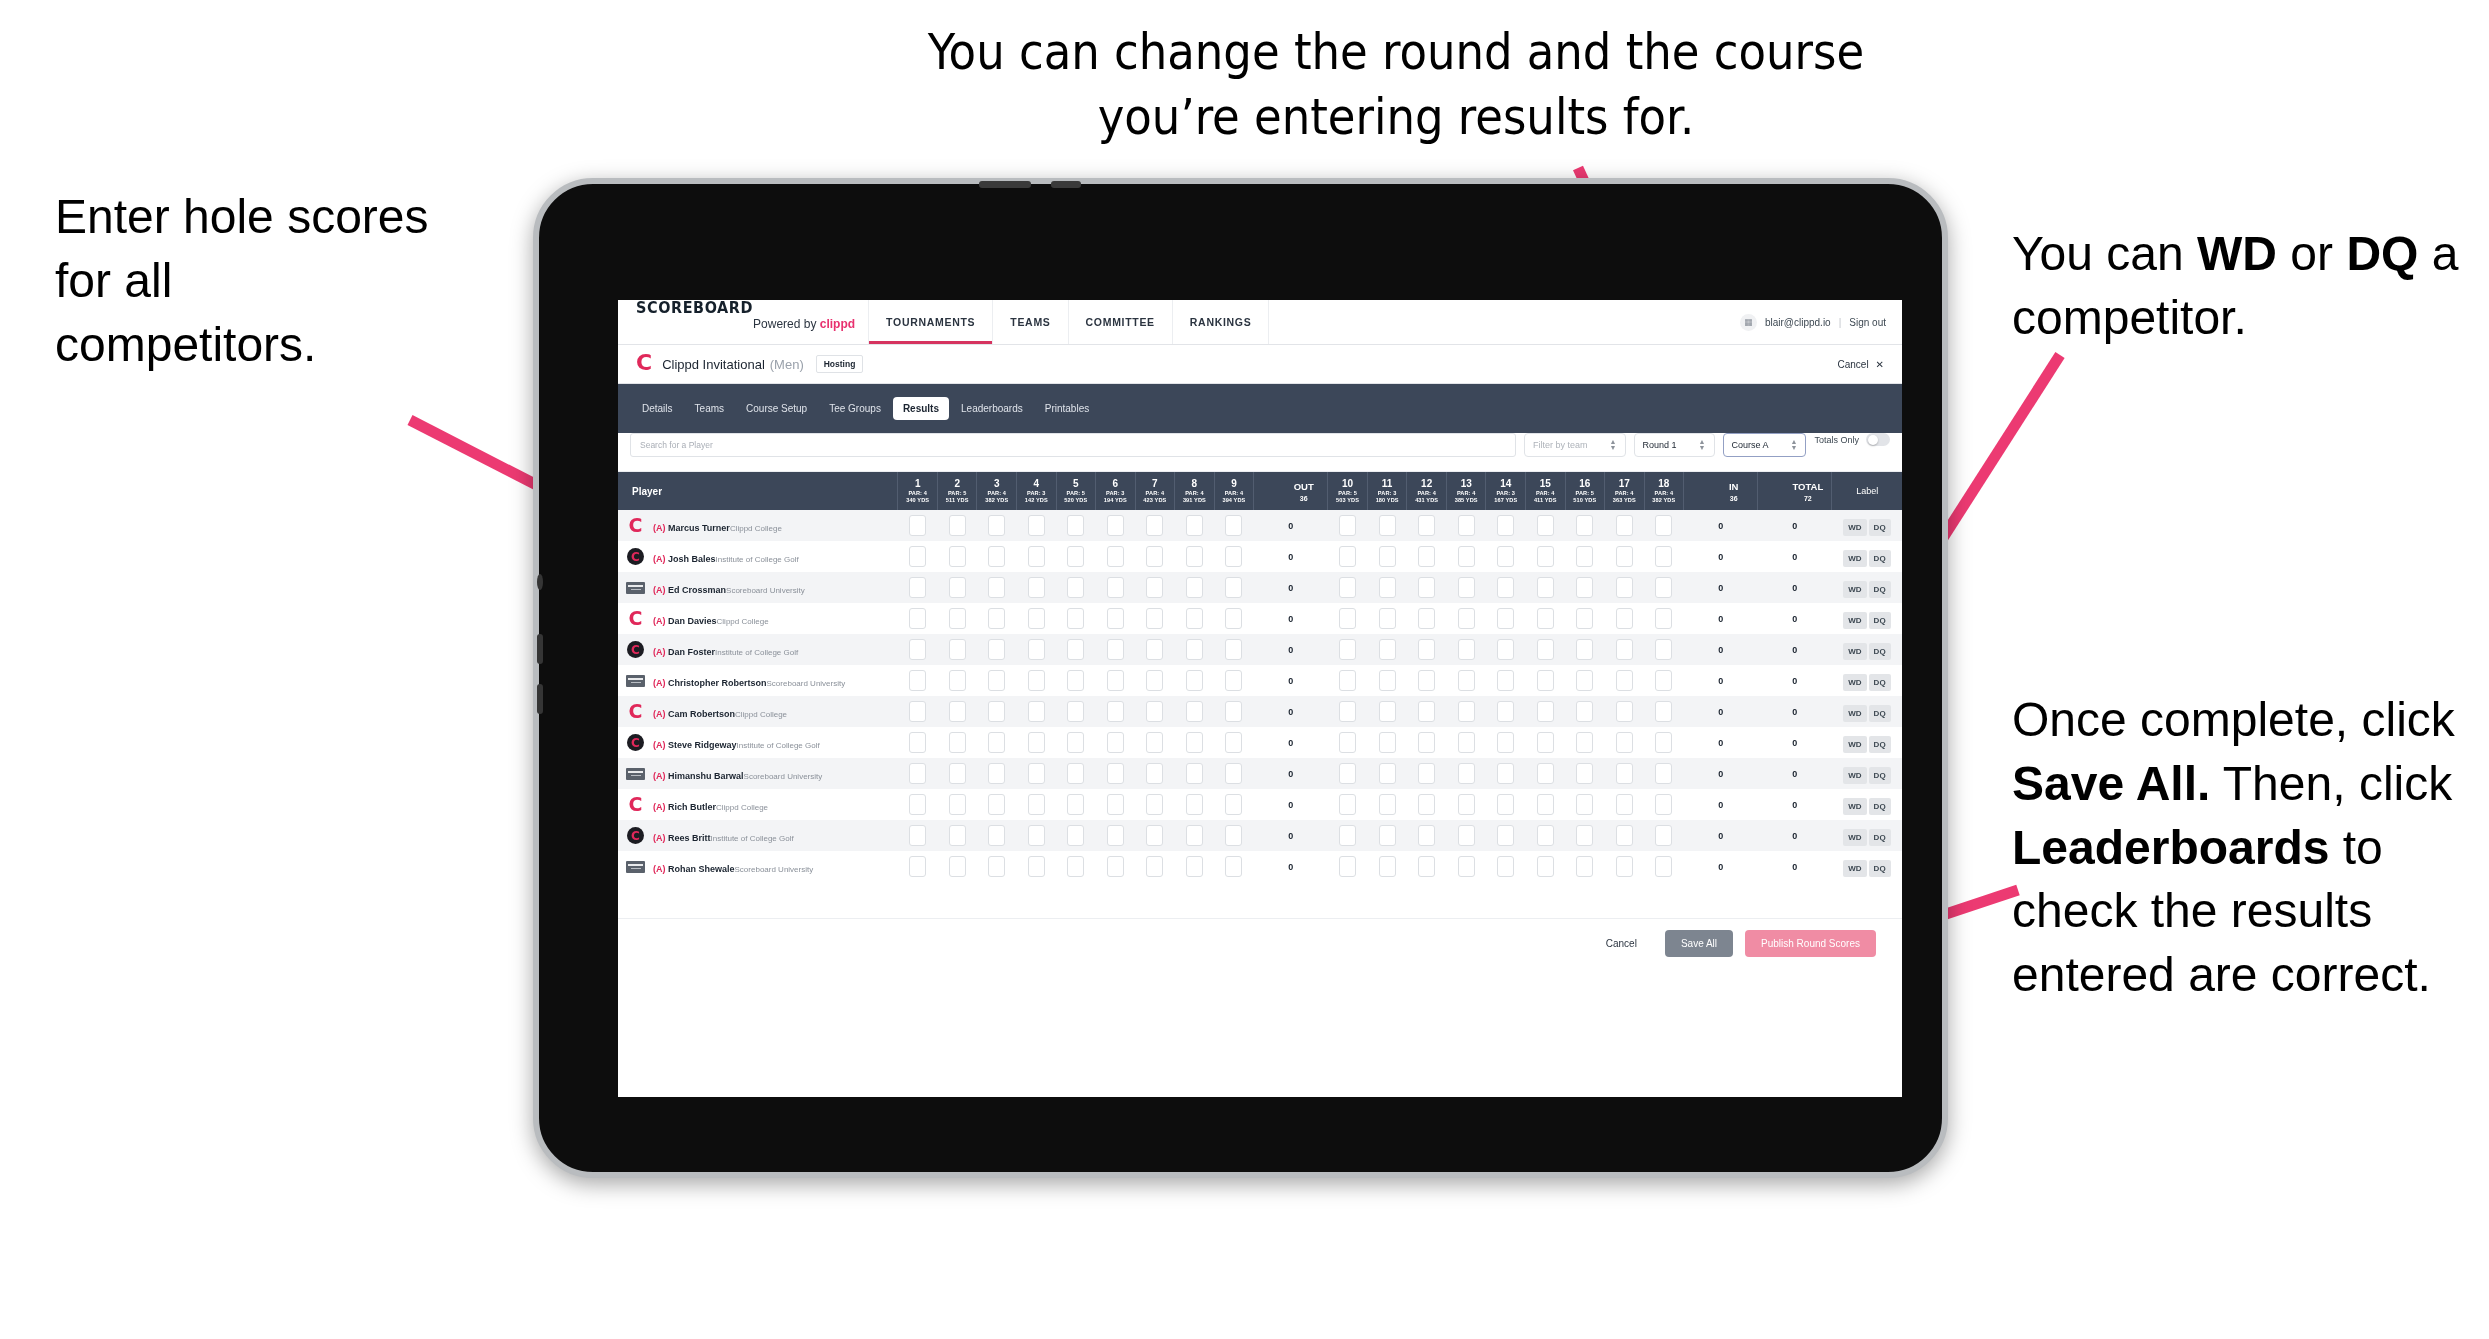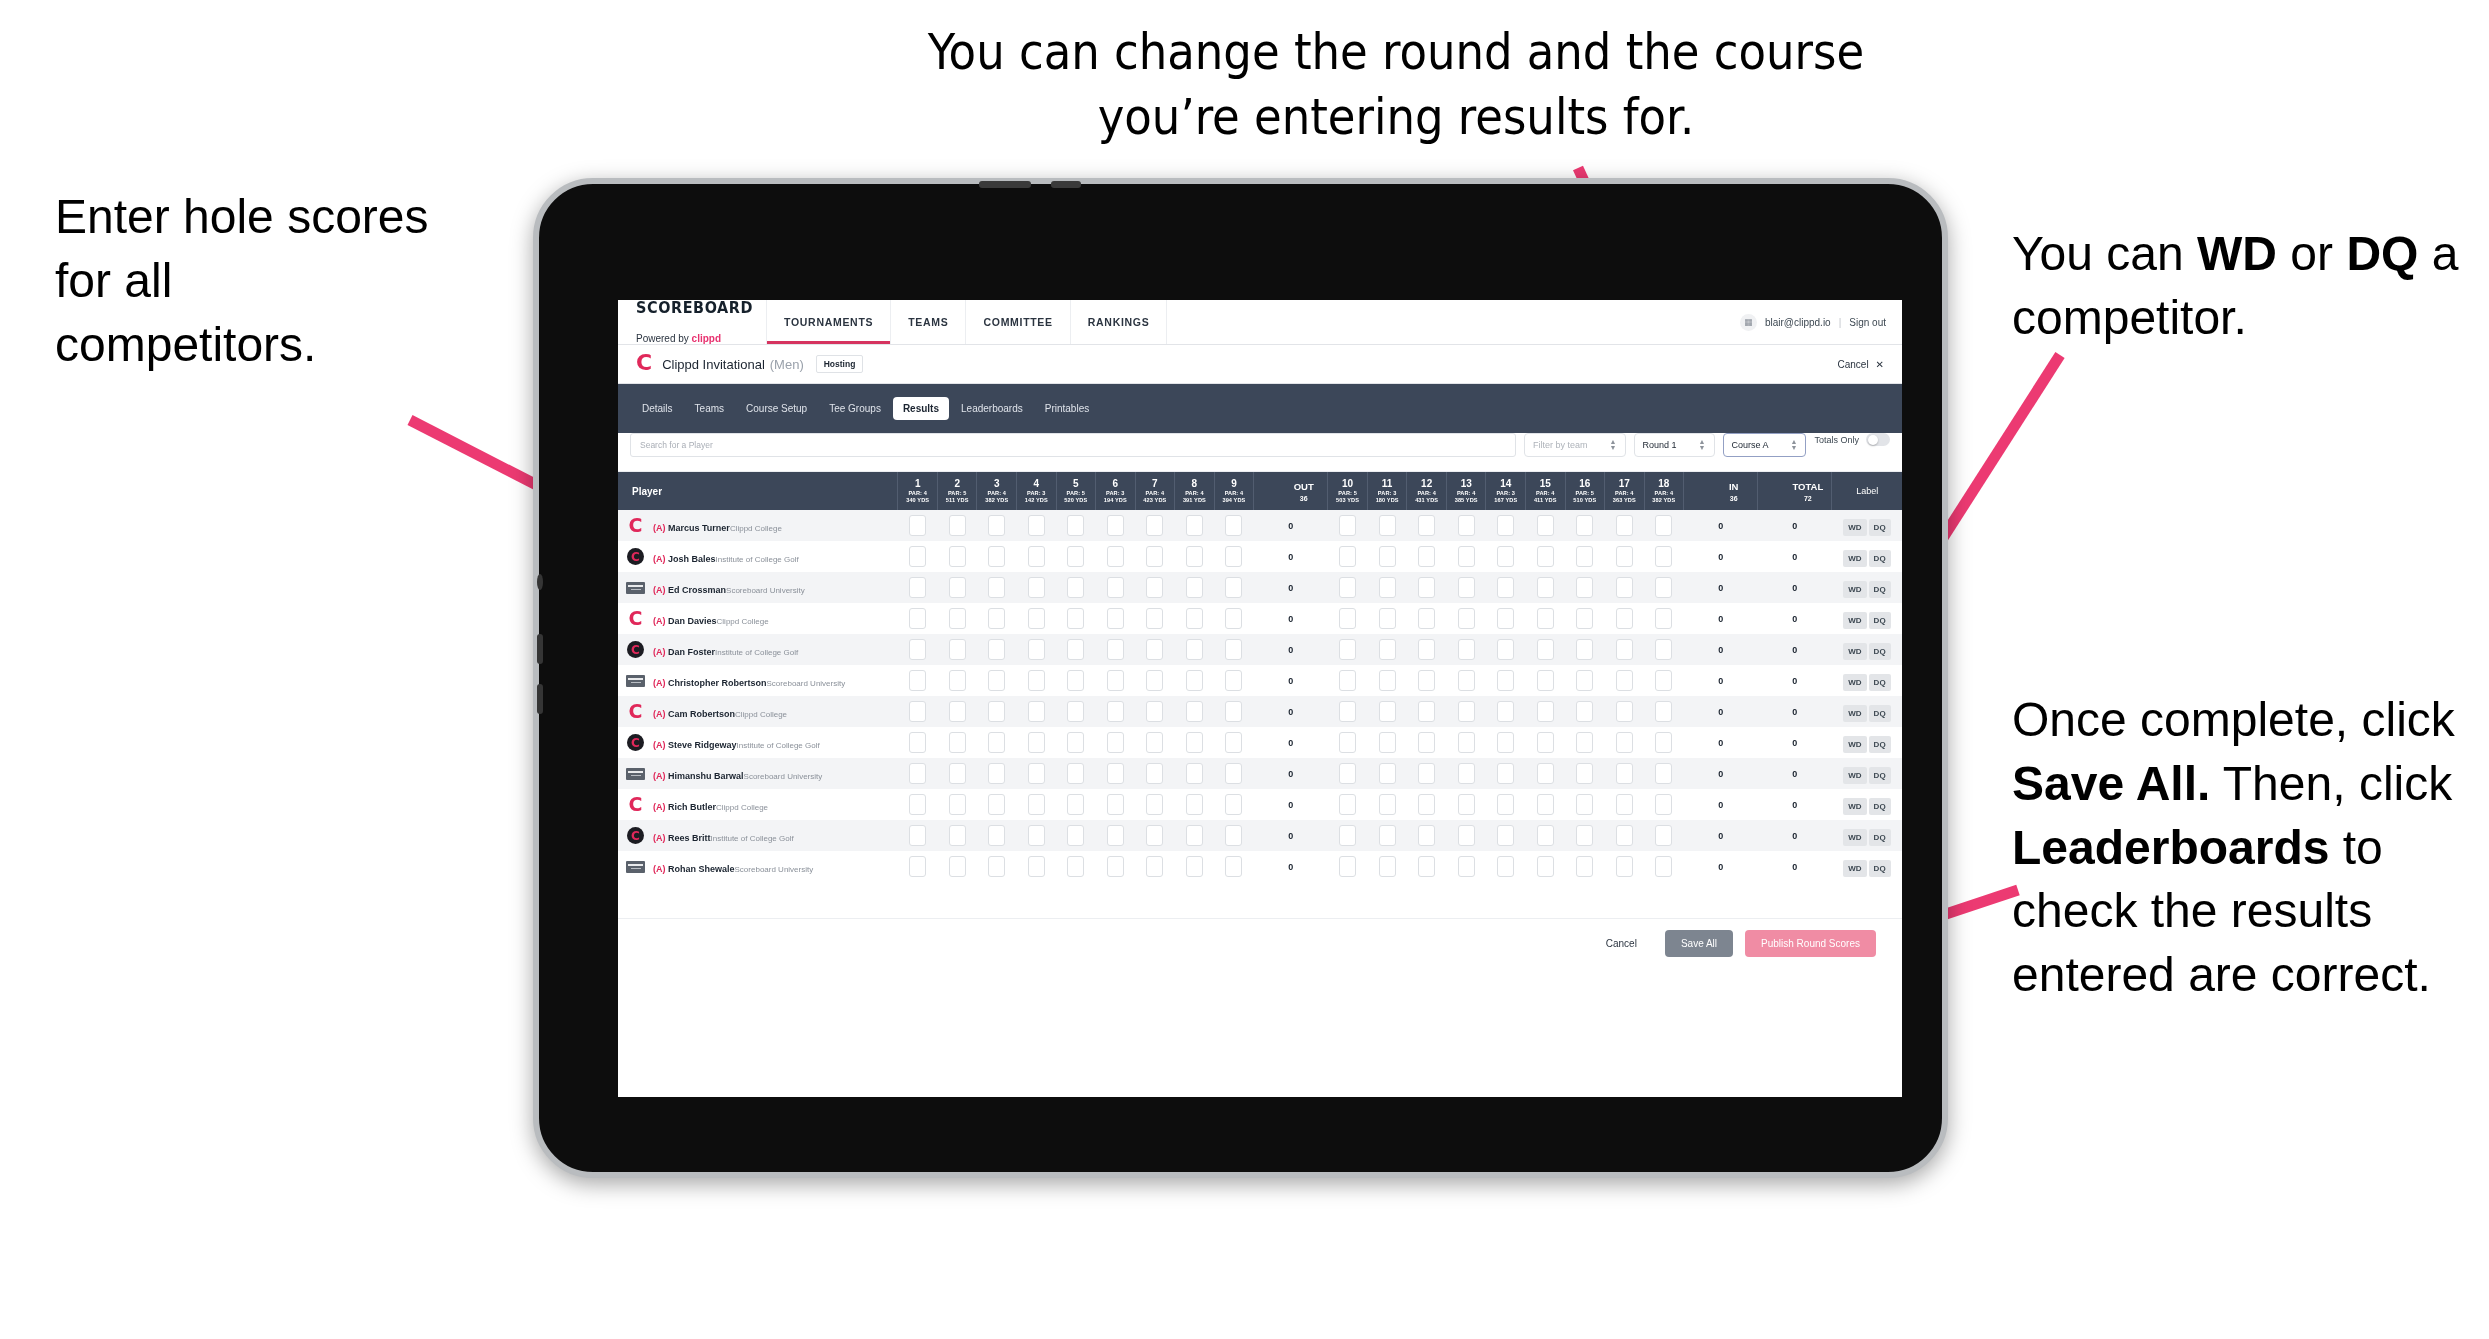--- a/index.html
+++ b/index.html
@@ -30,24 +30,24 @@
   #side-b1{left:-2px;top:450px;width:6px;height:30px;background:#353535;}
   #side-b2{left:-2px;top:500px;width:6px;height:30px;background:#353535;}
 
   
   #screen{position:absolute;left:79px;top:116px;width:1284px;height:797px;
           background:#ffffff;overflow:hidden;}
 
   
   #topnav{height:44px;background:#fff;border-bottom:1px solid #e2e4e8;
           display:flex;align-items:stretch;position:relative;}
-  #brand{display:flex;flex-direction:column;justify-content:space-between;padding:0 14px 0 18px;}
+  #brand{display:flex;flex-direction:row;justify-content:space-between;padding:0 14px 0 18px;}
   #brand .bw{font-family:"DejaVu Sans Condensed","Liberation Sans",sans-serif;
              font-weight:bold;font-size:16px;letter-spacing:.6px;color:#15202b;line-height:1;}
-  #brand .bs{font-size:10px;color:#2b3440;margin-top:0;line-height:1;}
+  #brand .bs{font-size:12px;color:#2b3440;margin-top:18px;line-height:1;}
   #brand .bs i{color:#e8316f;font-style:normal;font-weight:bold;}
   .topnav-item{display:flex;align-items:center;padding:0 17px;font-size:10.5px;
                letter-spacing:.7px;color:#2b3440;font-weight:600;position:relative;
                border-left:1px solid #eceef1;border-right:1px solid #eceef1;margin-left:-1px;}
   .topnav-item.active:after{content:"";position:absolute;left:0;right:0;bottom:0;height:3px;background:#d6335f;}
   #topnav-right{margin-left:auto;display:flex;align-items:center;gap:8px;padding-right:16px;font-size:10px;color:#3d4852;}
   #grid-ico{width:17px;height:17px;border-radius:50%;background:#f0f1f3;display:flex;align-items:center;justify-content:center;font-size:9px;color:#8a9099;}
   .sep{color:#c3c7cc;}
 
   

